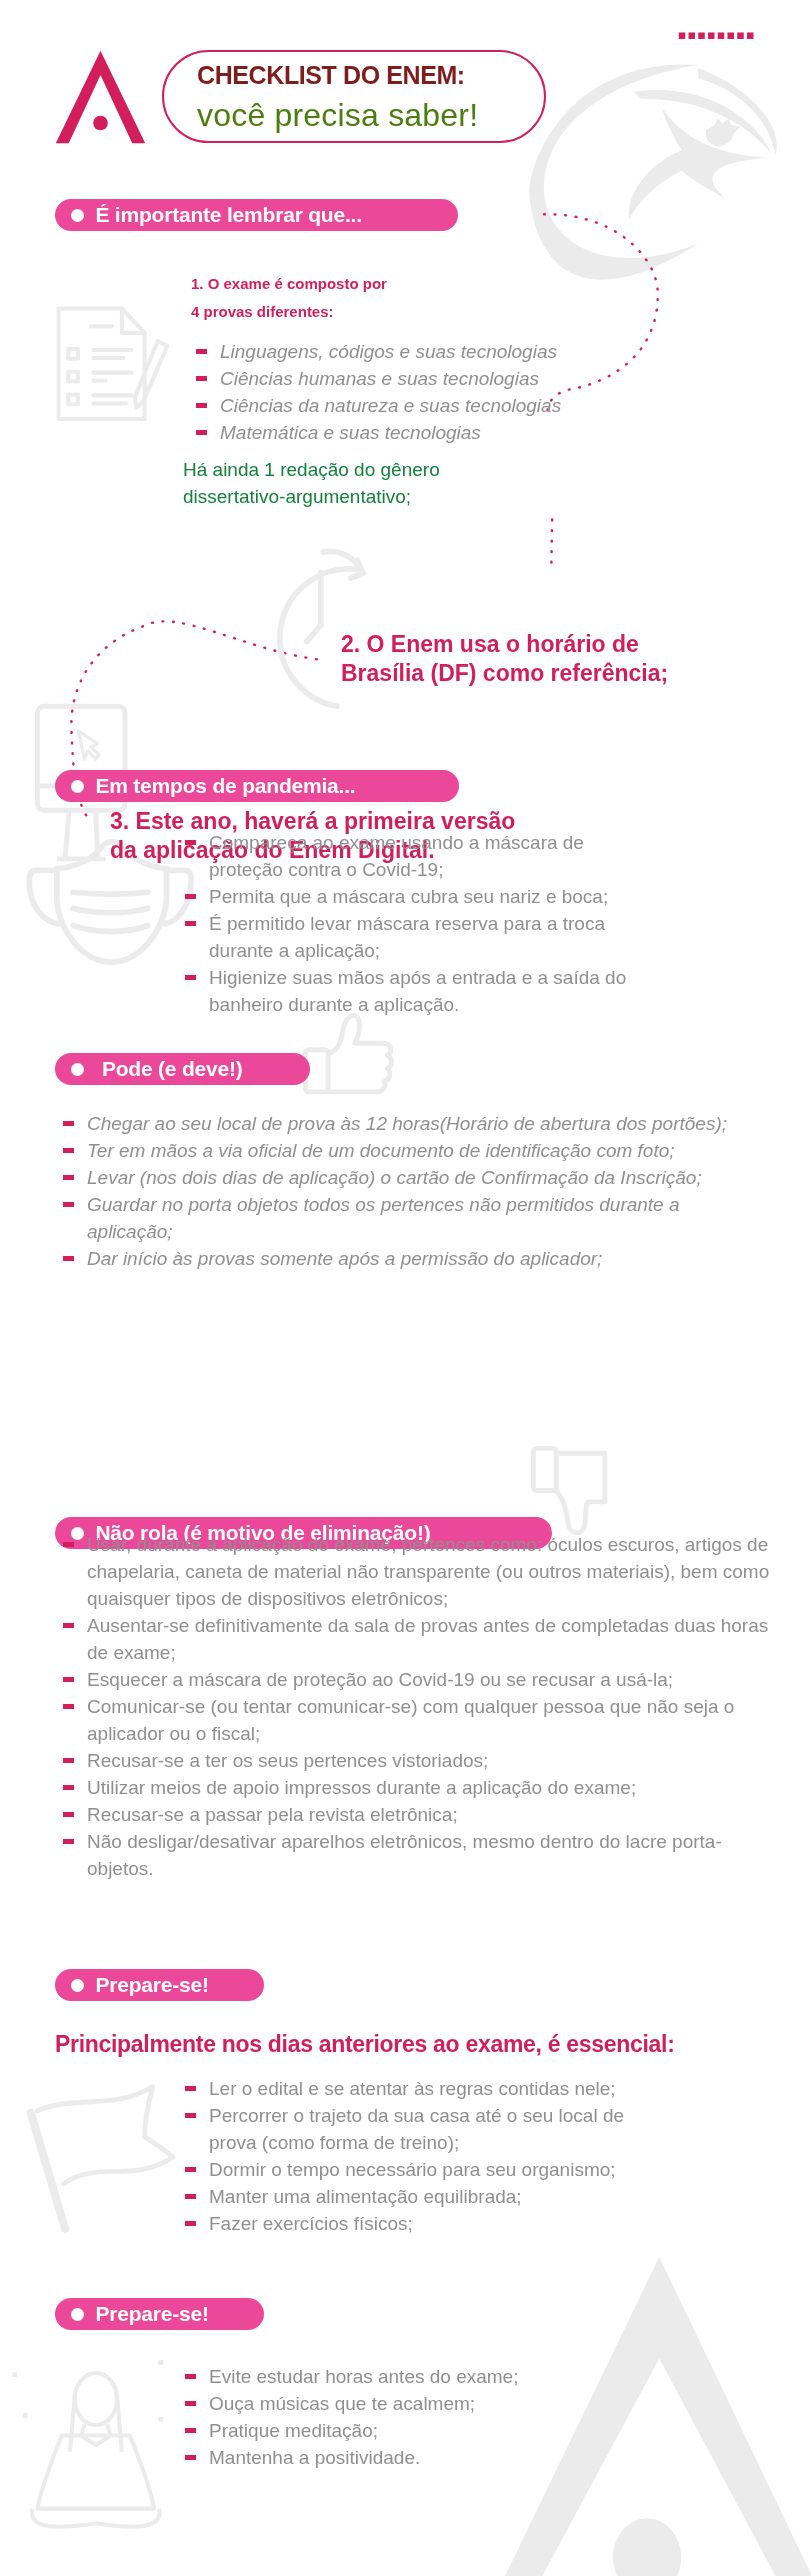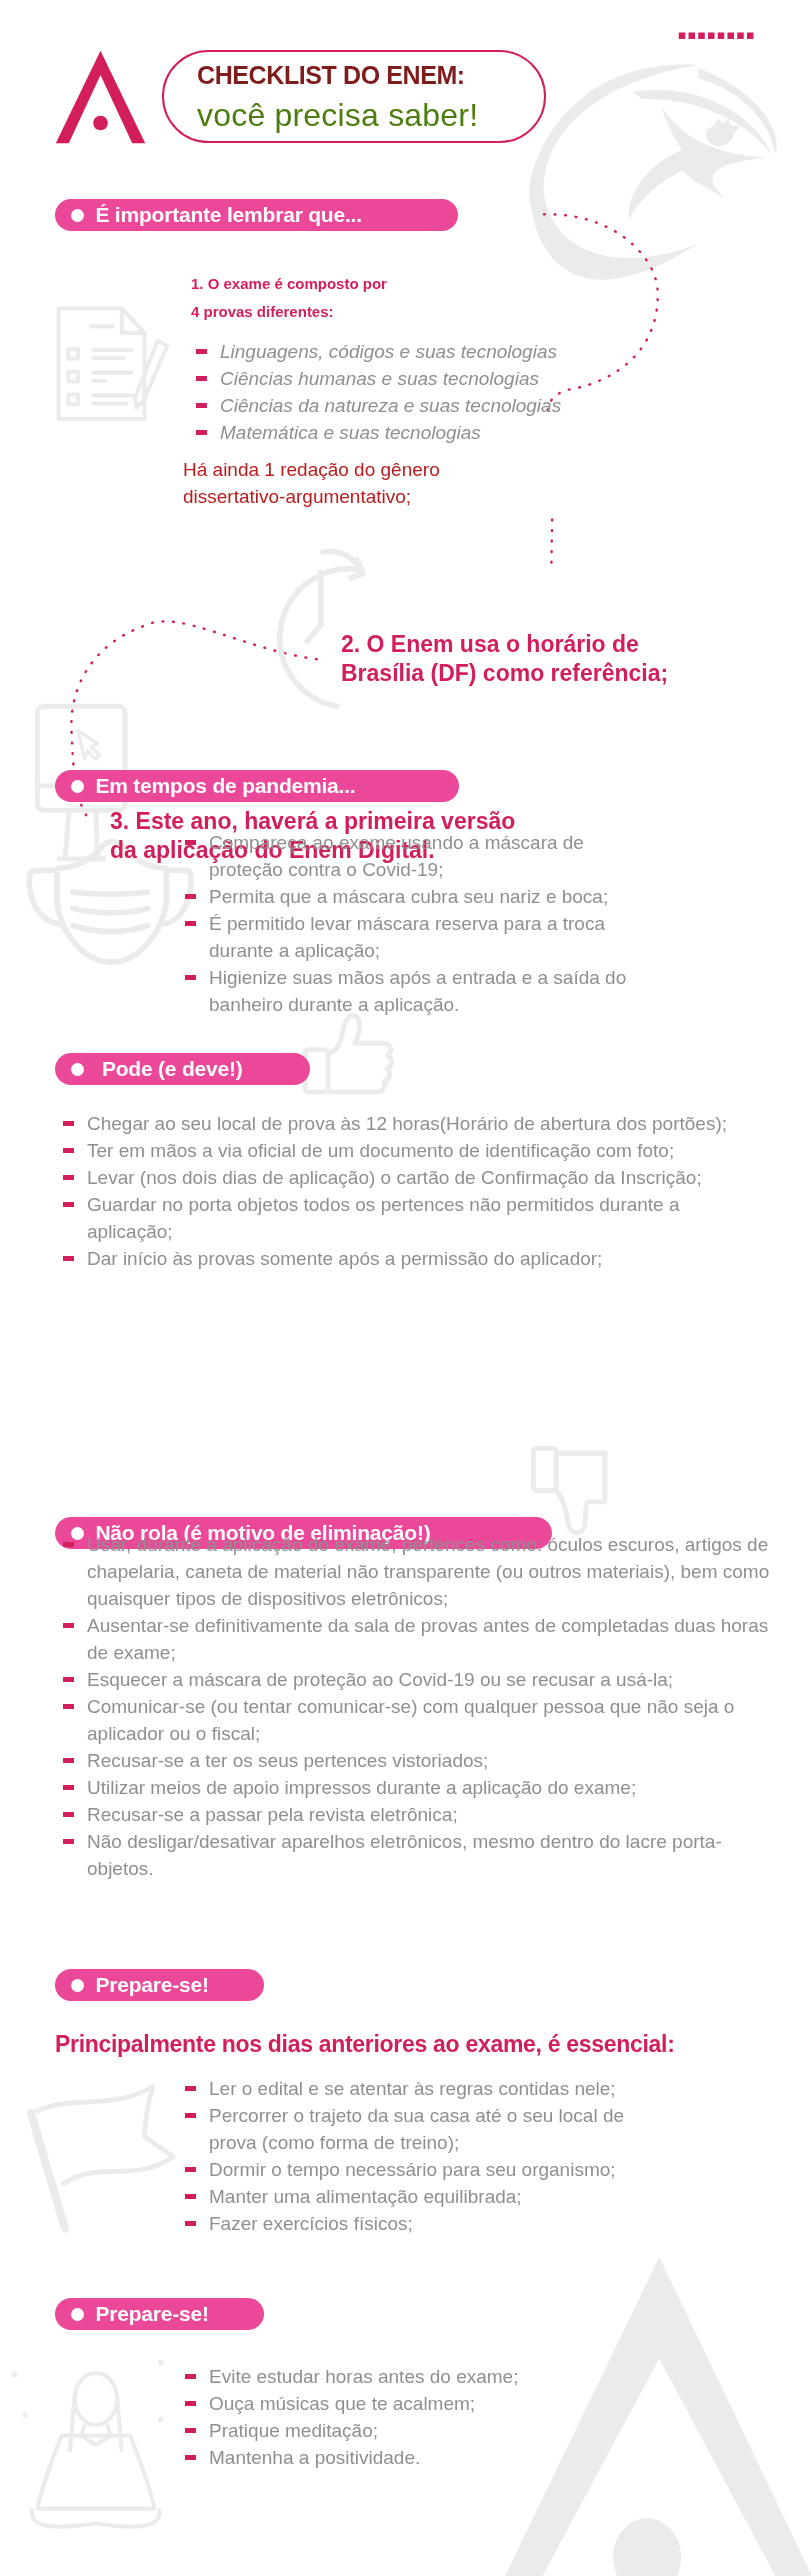--- a/index.html
+++ b/index.html
@@ -135,21 +135,21 @@
   <div>4 provas diferentes:</div>
 </div>
 
 <ul class="list" style="left:196px;top:338px;width:455px;font-style:italic;">
   <li><span class="dash"></span><span>Linguagens, códigos e suas tecnologias</span></li>
   <li><span class="dash"></span><span>Ciências humanas e suas tecnologias</span></li>
   <li><span class="dash"></span><span>Ciências da natureza e suas tecnologias</span></li>
   <li><span class="dash"></span><span>Matemática e suas tecnologias</span></li>
 </ul>
 
-<div class="abs" style="left:183px;top:456px;color:#b91c1c;font-size:19px;line-height:27px;white-space:nowrap;">
+<div class="abs" style="left:183px;top:456px;color:#15803d;font-size:19px;line-height:27px;white-space:nowrap;">
   <div>Há ainda 1 redação do gênero</div>
   <div>dissertativo-argumentativo;</div>
 </div>
 
 <div class="abs pink-bold" style="left:341px;top:630px;font-size:23px;line-height:29px;white-space:nowrap;">
   <div>2. O Enem usa o horário de</div>
   <div>Brasília (DF) como referência;</div>
 </div>
 
 <div class="abs pink-bold" style="left:110px;top:807px;font-size:23px;line-height:29px;white-space:nowrap;">
@@ -167,21 +167,21 @@
   <li><span class="dash"></span><span>Permita que a máscara cubra seu nariz e boca;</span></li>
   <li><span class="dash"></span><span>É permitido levar máscara reserva para a troca durante a aplicação;</span></li>
   <li><span class="dash"></span><span>Higienize suas mãos após a entrada e a saída do banheiro durante a aplicação.</span></li>
 </ul>
 
 <div class="pill" style="top:1053px;width:255px;text-align:right;">
   <span class="dot"></span>
   <span class="lbl" style="margin-left:6.5px;">Pode (e deve!)</span>
 </div>
 
-<ul class="list" style="left:63px;top:1110px;width:666px;">
+<ul class="list" style="left:63px;top:1110px;width:666px;font-style:italic;">
   <li><span class="dash"></span><span>Chegar ao seu local de prova às 12 horas(Horário de abertura dos portões);</span></li>
   <li><span class="dash"></span><span>Ter em mãos a via oficial de um documento de identificação com foto;</span></li>
   <li><span class="dash"></span><span>Levar (nos dois dias de aplicação) o cartão de Confirmação da Inscrição;</span></li>
   <li><span class="dash"></span><span>Guardar no porta objetos todos os pertences não permitidos durante a aplicação;</span></li>
   <li><span class="dash"></span><span>Dar início às provas somente após a permissão do aplicador;</span></li>
 </ul>
 
 <div class="pill" style="top:1474px;width:497px;margin-top:43px;">
   <span class="dot"></span>
   <span class="lbl">Não rola (é motivo de eliminação!)</span>

